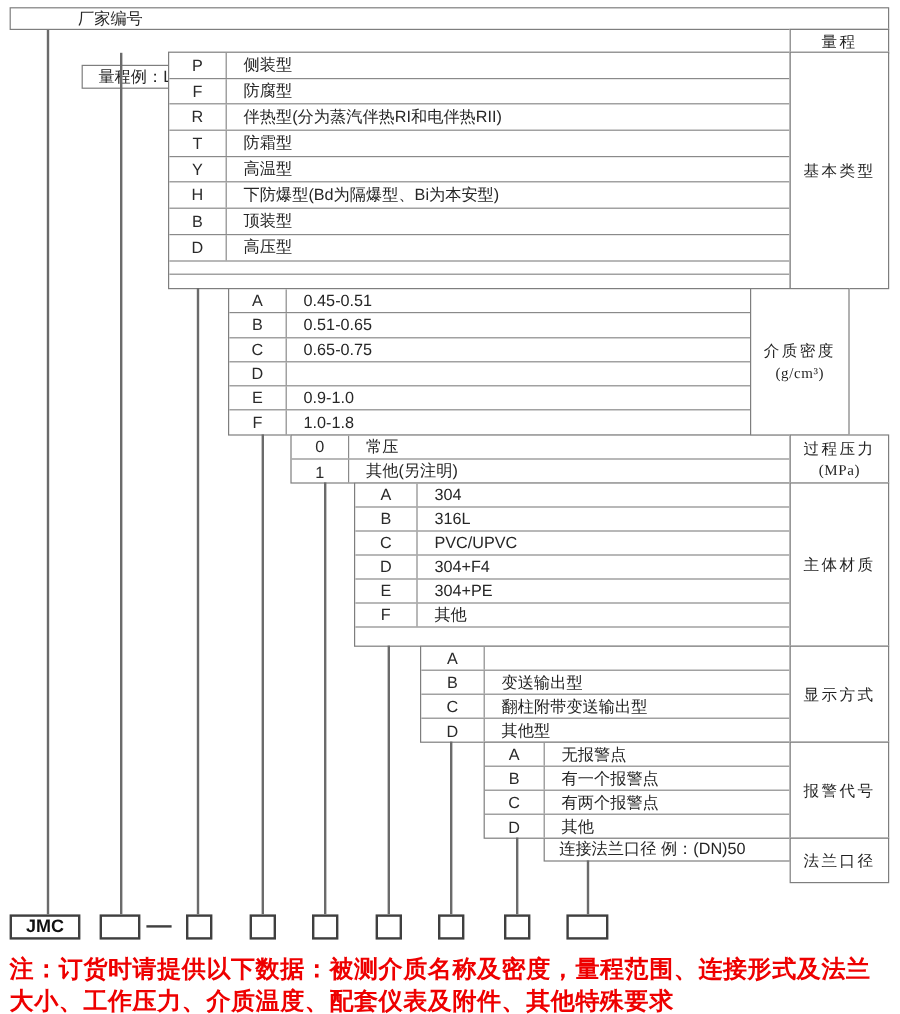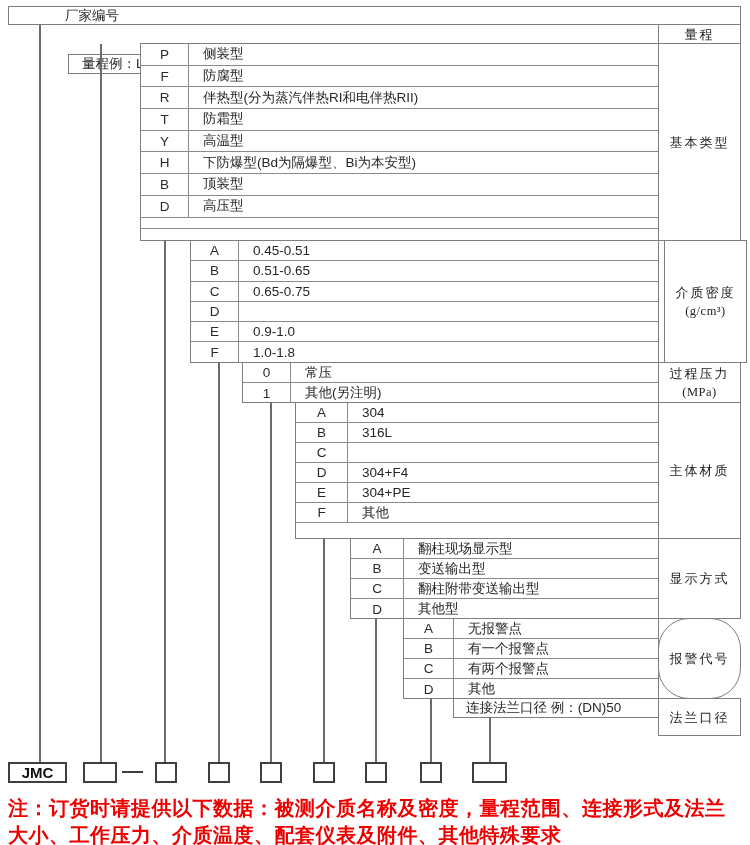--- a/index.html
+++ b/index.html
@@ -148,39 +148,39 @@
       <div class="trow" style="height: 20px;">
         <div class="code" style="width: 52px;">A</div>
         <div class="desc">304</div>
       </div>
       <div class="trow" style="height: 20px;">
         <div class="code" style="width: 52px;">B</div>
         <div class="desc">316L</div>
       </div>
       <div class="trow" style="height: 20px;">
         <div class="code" style="width: 52px;">C</div>
+        <div class="desc">PVC/UPVC</div>
       </div>
       <div class="trow" style="height: 20px;">
         <div class="code" style="width: 52px;">D</div>
         <div class="desc">304+F4</div>
       </div>
       <div class="trow" style="height: 20px;">
         <div class="code" style="width: 52px;">E</div>
         <div class="desc">304+PE</div>
       </div>
       <div class="trow" style="height: 20px;">
         <div class="code" style="width: 52px;">F</div>
         <div class="desc">其他</div>
       </div>
       <div class="trow last" style="height: 16px;"></div>
     </div>
     <div class="block" style="left: 350px; top: 538px; width: 309px; height: 81px;">
       <div class="trow" style="height: 20px;">
         <div class="code" style="width: 53px;">A</div>
-        <div class="desc">翻柱现场显示型</div>
       </div>
       <div class="trow" style="height: 20px;">
         <div class="code" style="width: 53px;">B</div>
         <div class="desc">变送输出型</div>
       </div>
       <div class="trow" style="height: 20px;">
         <div class="code" style="width: 53px;">C</div>
         <div class="desc">翻柱附带变送输出型</div>
       </div>
       <div class="trow last" style="height: 20px;">
@@ -205,35 +205,35 @@
         <div class="code" style="width: 50px;">D</div>
         <div class="desc">其他</div>
       </div>
     </div>
     <div class="label-cell" style="left: 658px; top: 24px; width: 83px; height: 21px;">
       <div class="label-line">量程</div>
     </div>
     <div class="label-cell" style="left: 658px; top: 43px; width: 83px; height: 198px;">
       <div class="label-line">基本类型</div>
     </div>
-    <div class="label-cell" style="left: 664px; top: 240px; width: 83px; height: 123px;">
+    <div class="label-cell" style="left: 625px; top: 240px; width: 83px; height: 123px;">
       <div class="label-line">介质密度</div>
       <div class="label-line sub">(g/cm³)</div>
     </div>
     <div class="label-cell" style="left: 658px; top: 362px; width: 83px; height: 41px;">
       <div class="label-line">过程压力</div>
       <div class="label-line sub">(MPa)</div>
     </div>
     <div class="label-cell" style="left: 658px; top: 402px; width: 83px; height: 137px;">
       <div class="label-line">主体材质</div>
     </div>
     <div class="label-cell" style="left: 658px; top: 538px; width: 83px; height: 81px;">
       <div class="label-line">显示方式</div>
     </div>
-    <div class="label-cell" style="left: 658px; top: 618px; width: 83px; height: 81px; border-radius: 31px;">
+    <div class="label-cell" style="left: 658px; top: 618px; width: 83px; height: 81px;">
       <div class="label-line">报警代号</div>
     </div>
     <div class="label-cell" style="left: 658px; top: 698px; width: 83px; height: 38px;">
       <div class="label-line">法兰口径</div>
     </div>
     <div class="vline" style="left: 39px; top: 25px; height: 737px;"></div>
     <div class="vline" style="left: 100px; top: 44px; height: 718px;"></div>
     <div class="vline" style="left: 164px; top: 240px; height: 522px;"></div>
     <div class="vline" style="left: 218px; top: 362px; height: 400px;"></div>
     <div class="vline" style="left: 270px; top: 402px; height: 360px;"></div>

